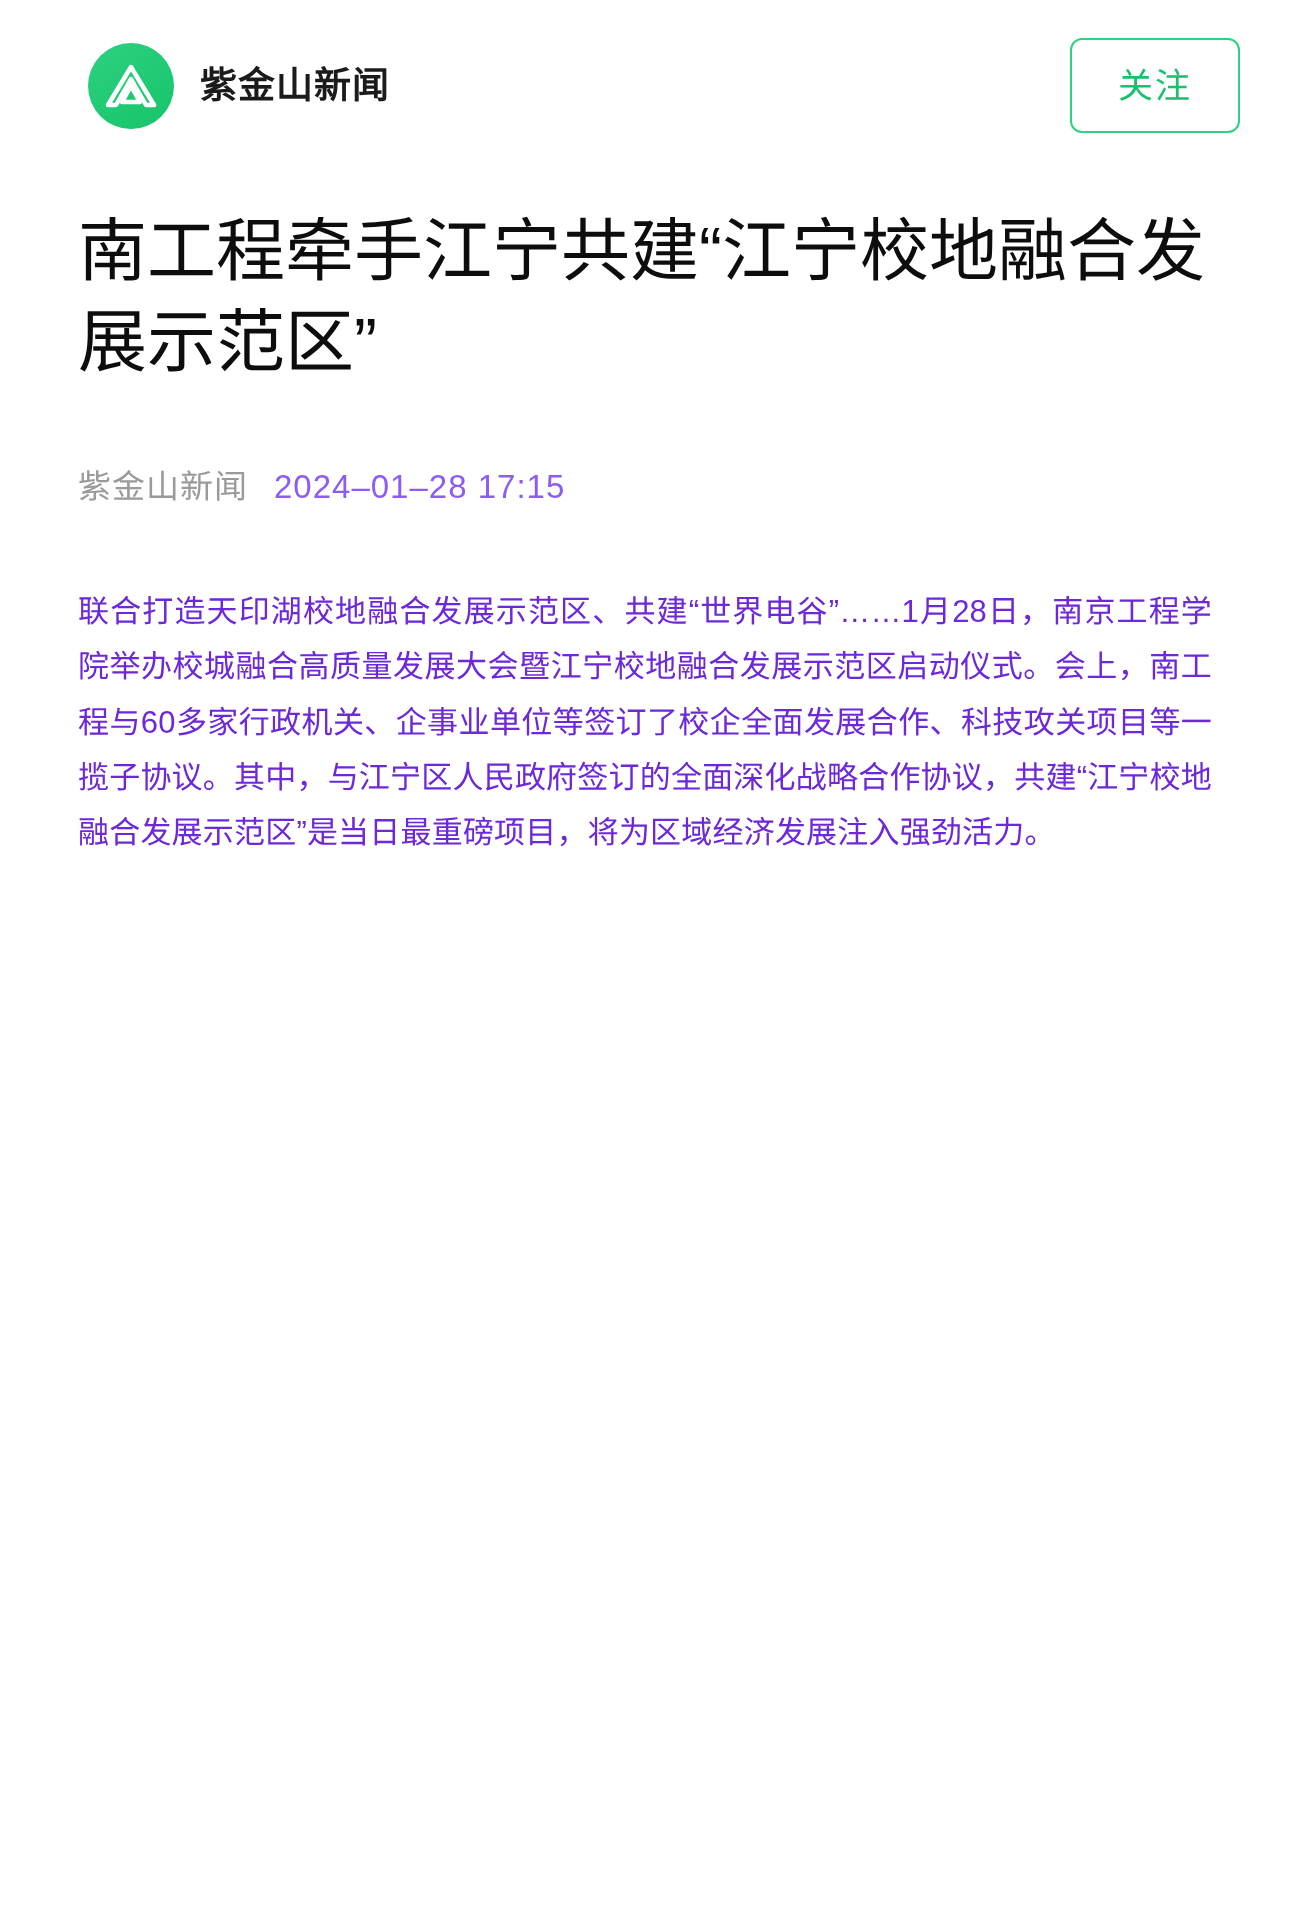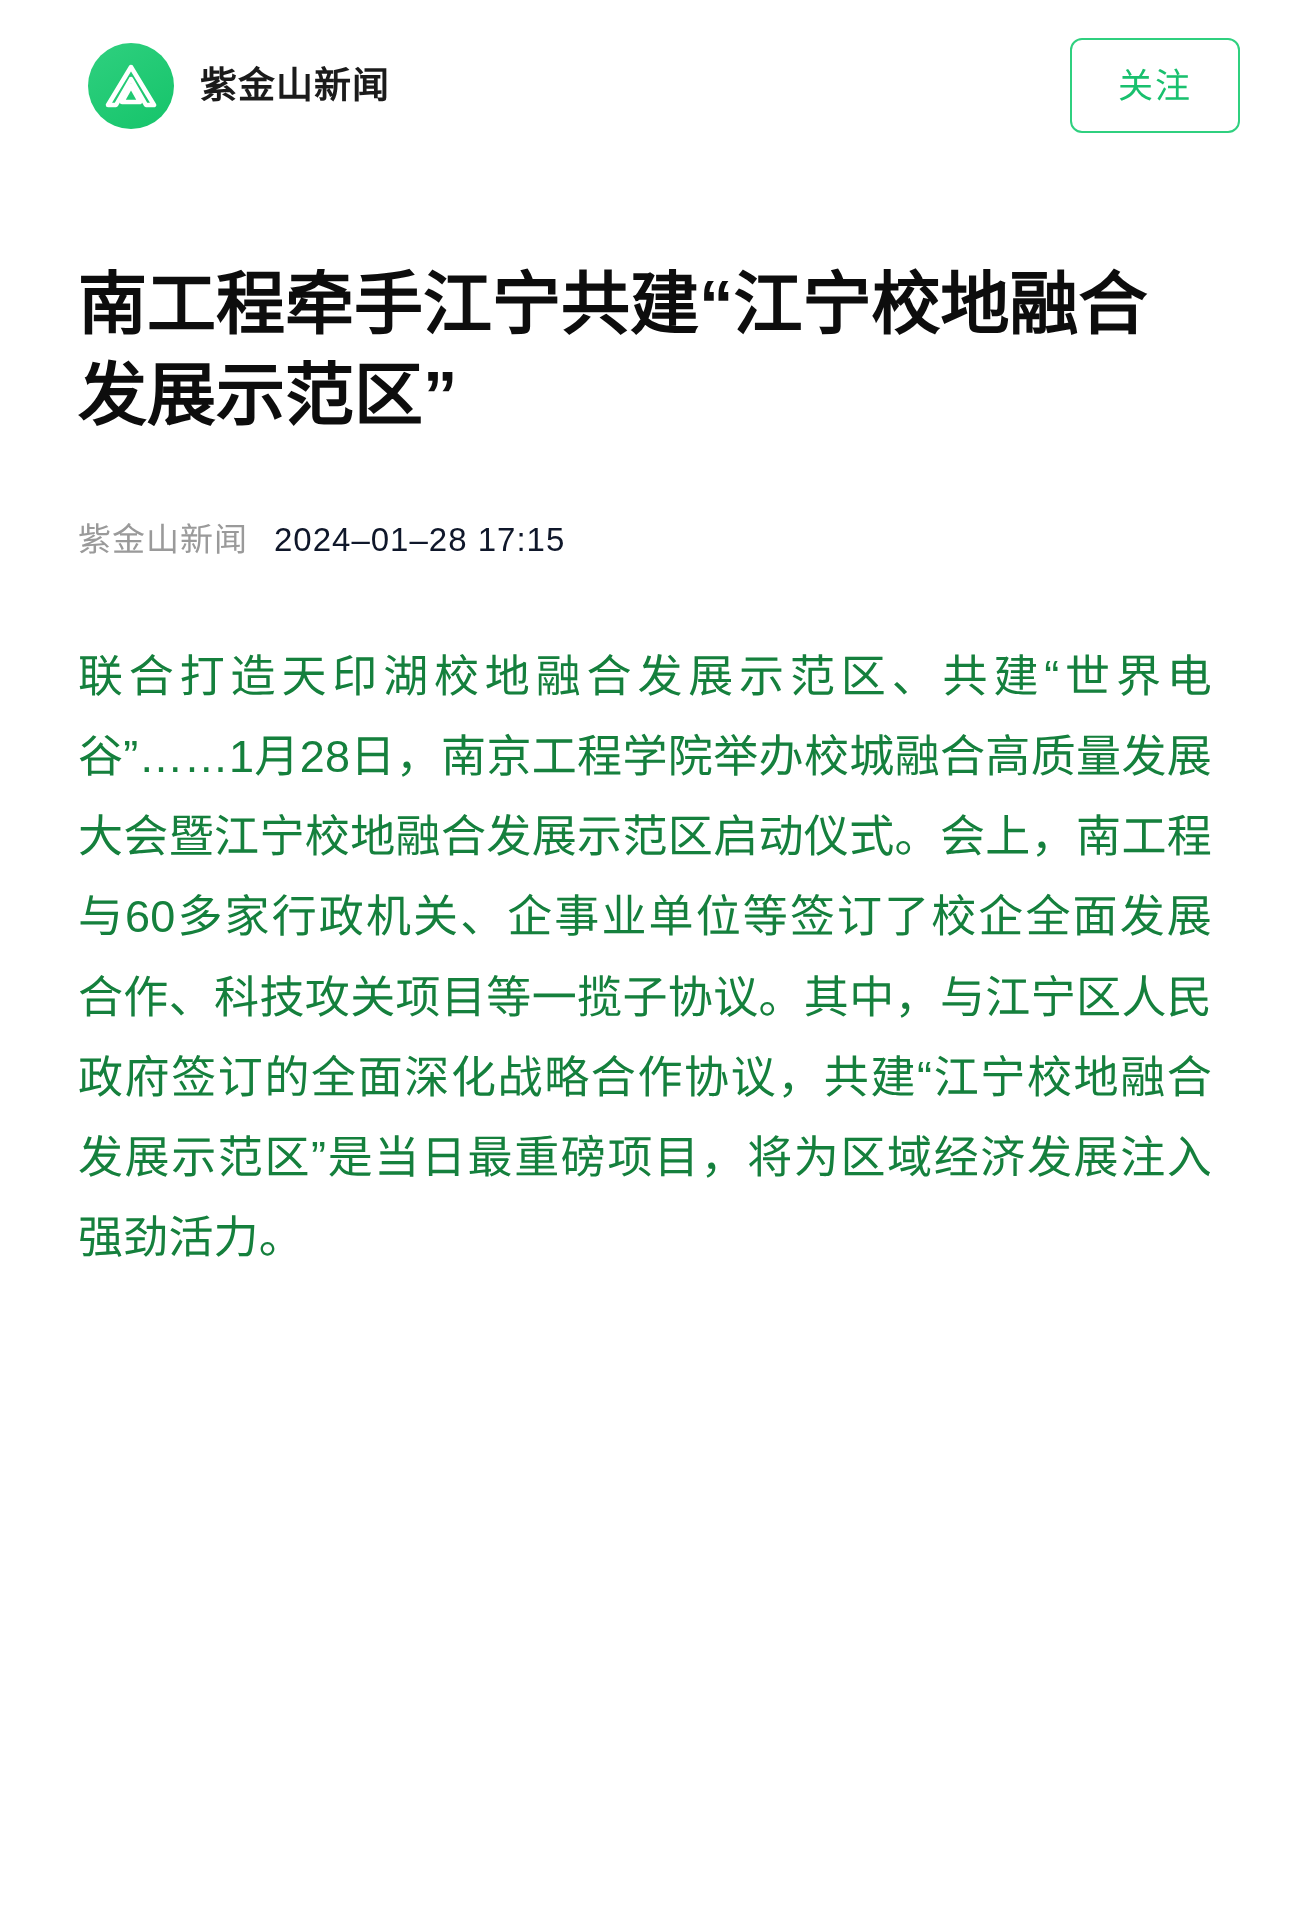--- a/index.html
+++ b/index.html
@@ -67,45 +67,45 @@
     cursor: pointer;
     letter-spacing: 2px;
   }
 
   
   .article {
     padding: 0 78px 60px 78px;
     box-sizing: border-box;
   }
   .headline {
-    margin: 104px 0 0 0;
+    margin: 51px 0 0 0;
     font-size: 69px;
     line-height: 1.32;
-    font-weight: 700;
+    font-weight: 400;
     color: #0d0d0d;
     letter-spacing: 0px;
     word-break: break-all;
   }
   .meta {
     margin-top: 72px;
     display: flex;
     align-items: baseline;
     gap: 26px;
     color: #9a9a9a;
     font-size: 33px;
     letter-spacing: 1px;
   }
   .meta-source { color: #9a9a9a; }
-  .meta-time { color: #0f172a; }
+  .meta-time { color: #8b5cf6; }
 
   .body-text {
     margin-top: 76px;
-    font-size: 45px;
+    font-size: 31px;
     line-height: 1.78;
-    color: #15803d;
+    color: #6d28d9;
     text-align: justify;
     word-break: break-all;
     letter-spacing: 0.2px;
   }
 </style>
 </head>
 <body>
 
 <div class="page">
 

